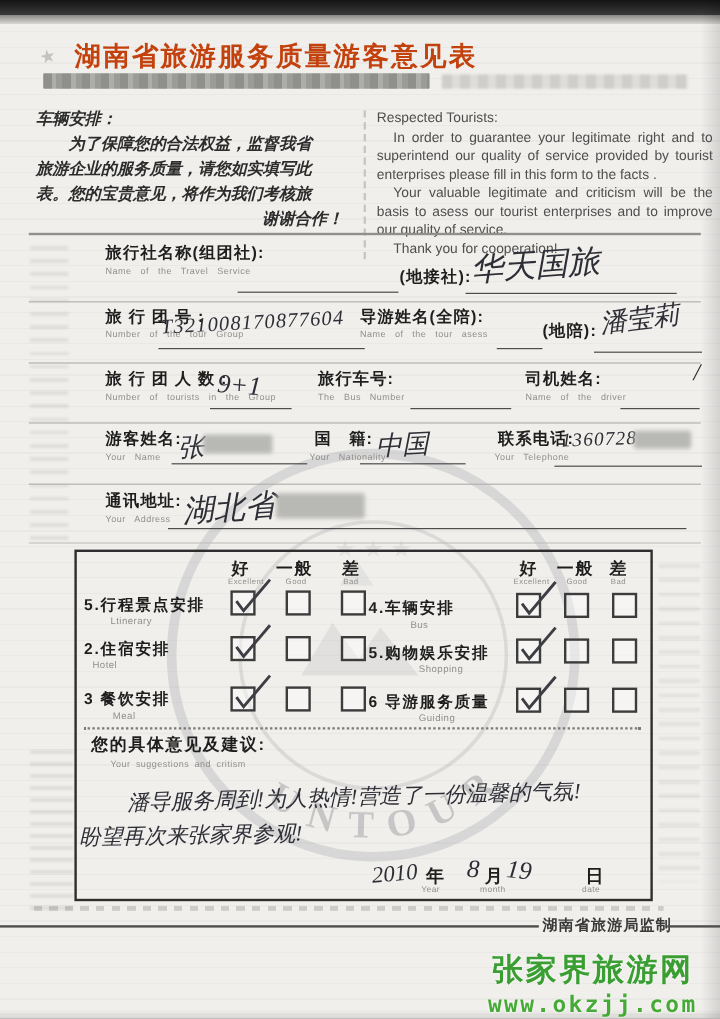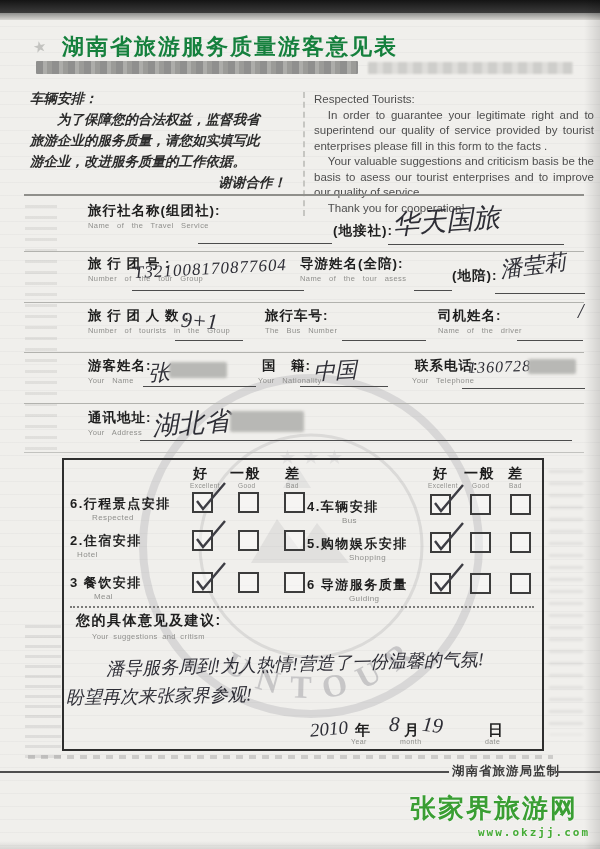--- a/index.html
+++ b/index.html
@@ -10,21 +10,21 @@
         background:repeating-linear-gradient(180deg, rgba(0,0,0,0.028) 0 1px, transparent 1px 13px);
         pointer-events:none;}
   .scan-bar{position:absolute;left:0;top:0;width:100%;height:13px;
         background:linear-gradient(180deg,#141414,#3c3c3c);}
   .scan-bar2{position:absolute;left:0;top:13px;width:100%;height:7px;
         background:linear-gradient(180deg,#8f8f8d,#d8d7d3);}
   .edge-right{position:absolute;right:0;top:0;width:16px;height:100%;
         background:linear-gradient(90deg,rgba(0,0,0,0),rgba(0,0,0,0.12));}
   .edge-bottom{position:absolute;left:0;bottom:0;width:100%;height:8px;
         background:linear-gradient(0deg,rgba(0,0,0,0.10),rgba(0,0,0,0));}
-  .title{position:absolute;left:62px;top:32px;font-size:22px;font-weight:bold;color:#15803d;
+  .title{position:absolute;left:62px;top:32px;font-size:22px;font-weight:bold;color:#c2410c;
         letter-spacing:2px;white-space:nowrap;}
   .star-ico{position:absolute;left:33px;top:38px;font-size:15px;color:#c3c3c0;transform:rotate(-12deg);}
   .ghost-bar{position:absolute;left:36px;top:61px;width:322px;height:13px;
         background:repeating-linear-gradient(90deg,#8f8f8e 0 7px,#adadaa 7px 11px,#9b9b98 11px 16px);
         filter:blur(0.6px);border-radius:1px;}
   .ghost-bar2{position:absolute;left:368px;top:62px;width:205px;height:12px;
         background:repeating-linear-gradient(90deg,#c9c9c6 0 9px,#dcdbd7 9px 15px);
         filter:blur(1px);opacity:.85;}
   .intro-zh{position:absolute;left:30px;top:88px;width:270px;
         font-family:"Liberation Serif", serif;font-style:italic;font-weight:600;
@@ -59,22 +59,22 @@
       background:repeating-linear-gradient(90deg, rgba(80,80,80,.22) 0 7px, transparent 7px 13px);filter:blur(.5px);}
   .b4{left:549px;top:470px;width:34px;height:265px;
       background:repeating-linear-gradient(180deg, rgba(70,70,70,.08) 0 3px, transparent 3px 12px);filter:blur(.8px);}
   .footer-line-l{position:absolute;left:0;top:771px;width:449px;height:0;border-top:2px solid #4f4f4f;}
   .footer-line-r{position:absolute;left:556px;top:771px;width:44px;height:0;border-top:2px solid #4f4f4f;}
   .footer-text{position:absolute;left:452px;top:763px;font-size:12.5px;font-weight:bold;
         color:#3a3a3a;letter-spacing:1px;white-space:nowrap;}
   .site{position:absolute;left:398px;top:791px;width:192px;text-align:center;}
   .site .nm{font-family:"Liberation Serif", serif;font-weight:bold;font-size:26px;
         color:#3a9e33;letter-spacing:2px;text-shadow:0 0 2px rgba(255,255,255,.95), 0 0 1px #fff;}
-  .site .url{font-family:"DejaVu Sans Mono", monospace;font-weight:bold;font-size:11px;
-        color:#46ab36;letter-spacing:2px;text-shadow:0 0 2px rgba(255,255,255,.95);text-align:right;}
+  .site .url{font-family:"DejaVu Sans Mono", monospace;font-weight:bold;font-size:19px;
+        color:#46ab36;letter-spacing:2px;text-shadow:0 0 2px rgba(255,255,255,.95);}
 </style>
 </head>
 <body>
 
 <div class="page">
 
   <div class="stamp">
     <svg width="356" height="356" viewBox="0 0 356 356">
       <circle cx="178" cy="178" r="168" fill="none" stroke="#85858c" stroke-width="8" opacity="0.22"></circle>
       <circle cx="178" cy="178" r="111" fill="none" stroke="#85858c" stroke-width="3" opacity="0.20"></circle>
@@ -100,27 +100,27 @@
 
   <div class="star-ico">★</div>
   <div class="title">湖南省旅游服务质量游客意见表</div>
   <div class="ghost-bar"></div>
   <div class="ghost-bar2"></div>
 
   <div class="intro-zh">
     <div>车辆安排：</div>
     <div class="ind">为了保障您的合法权益，监督我省</div>
     <div>旅游企业的服务质量，请您如实填写此</div>
-    <div>游企业，改进服务质量的工作依据。</div>
+    <div>表。您的宝贵意见，将作为我们考核旅</div>
     <div class="closing">谢谢合作！</div>
   </div>
   <div class="intro-en">
     <div>Respected Tourists:</div>
     <div class="ind">In order to guarantee your legitimate right and to superintend our quality of service provided by tourist enterprises please fill in this form to the facts .</div>
-    <div class="ind">Your valuable suggestions and criticism basis be the basis to asess our tourist enterprises and to improve our quality of service.</div>
+    <div class="ind">Your valuable legitimate and criticism will be the basis to asess our tourist enterprises and to improve our quality of service.</div>
     <div class="ind">Thank you for cooperation!</div>
   </div>
 
   <div class="hr-main"></div>
 
   <div class="zh-label" style="left:88px;top:202px">旅行社名称(组团社):</div>
   <div class="en-label" style="left:88px;top:221px">Name of the Travel Service</div>
   <div class="u-line" style="left:198px;top:243px;width:134px"></div>
   <div class="zh-label" style="left:333px;top:222px">(地接社):</div>
   <div class="hw" style="left:392px;top:203px;font-size:27px;transform:rotate(-4deg)">华天国旅</div>
@@ -184,22 +184,22 @@
     <div class="zh-label" style="left:221px;top:5px;font-size:14px">差</div>
     <div class="en-label" style="left:222px;top:22px;font-size:6.5px;word-spacing:0">Bad</div>
 
     <div class="zh-label" style="left:369px;top:5px;font-size:14px">好</div>
     <div class="en-label" style="left:364px;top:22px;font-size:6.5px;word-spacing:0">Excellent</div>
     <div class="zh-label" style="left:400px;top:5px;font-size:14px">一般</div>
     <div class="en-label" style="left:408px;top:22px;font-size:6.5px;word-spacing:0">Good</div>
     <div class="zh-label" style="left:444px;top:5px;font-size:14px">差</div>
     <div class="en-label" style="left:445px;top:22px;font-size:6.5px;word-spacing:0">Bad</div>
 
-    <div class="zh-label" style="left:6px;top:35px;font-size:13px">6.行程景点安排</div>
-    <div class="en-label" style="left:28px;top:53px;font-size:8px;word-spacing:0">Respected</div>
+    <div class="zh-label" style="left:6px;top:35px;font-size:13px">5.行程景点安排</div>
+    <div class="en-label" style="left:28px;top:53px;font-size:8px;word-spacing:0">Ltinerary</div>
     <div class="cb" style="left:128px;top:32px">
       <svg width="36" height="32">
           <path d="M4 20 L10 28 L32 2" stroke="#3d3d44" stroke-width="2.4" fill="none"></path>
         </svg>
     </div>
     <div class="cb" style="left:174px;top:32px"></div>
     <div class="cb" style="left:220px;top:32px"></div>
 
     <div class="zh-label" style="left:243px;top:38px;font-size:13px">4.车辆安排</div>
     <div class="en-label" style="left:278px;top:56px;font-size:8px;word-spacing:0">Bus</div>

